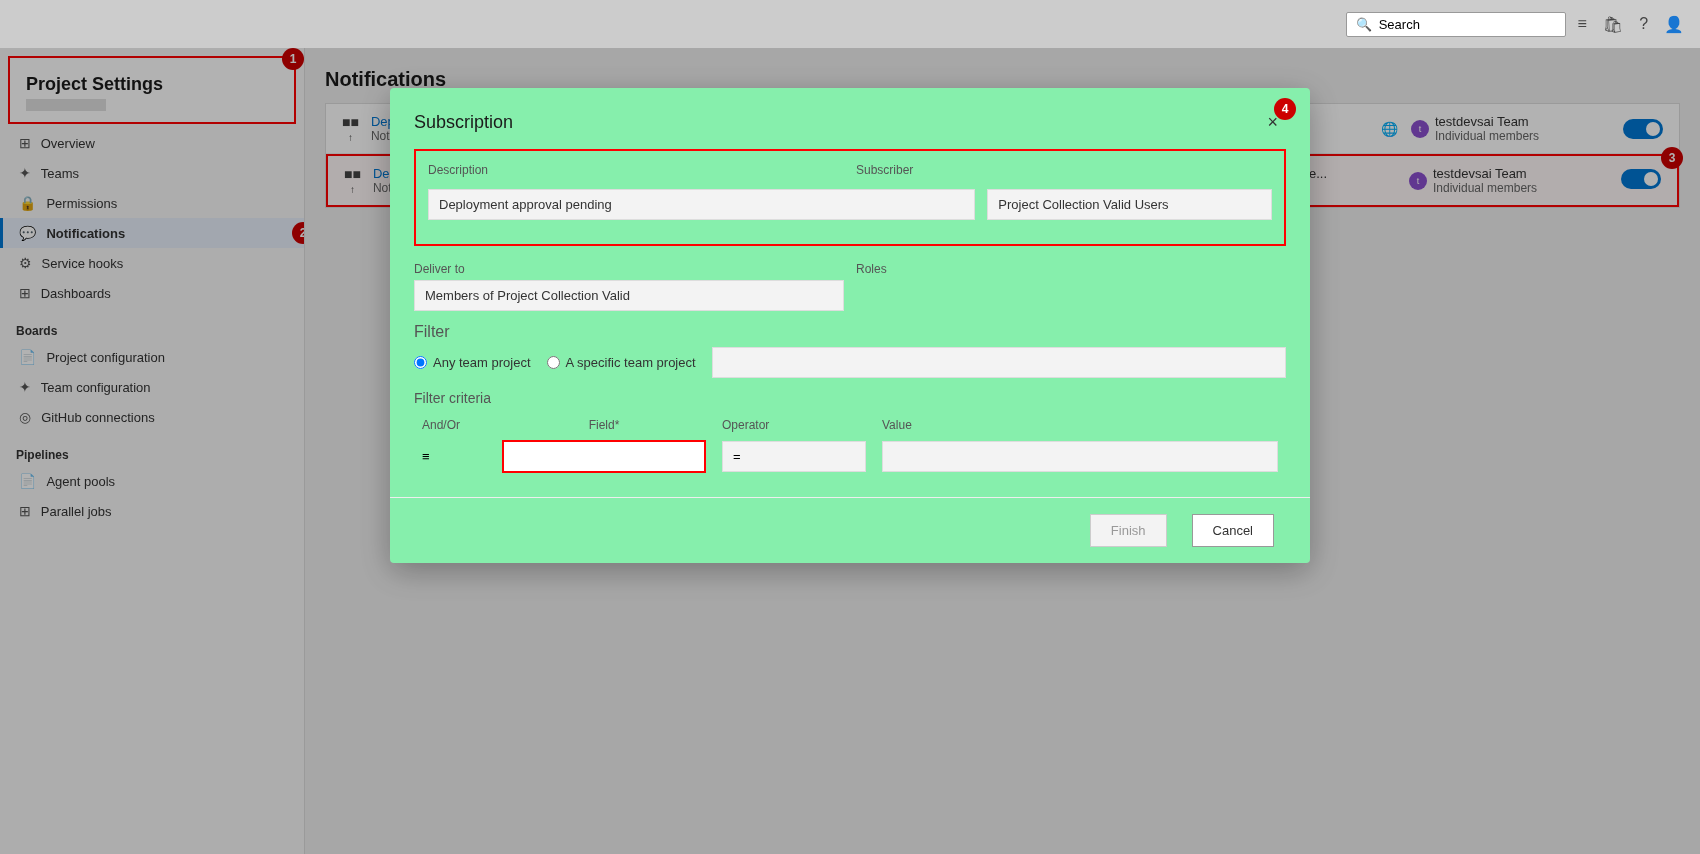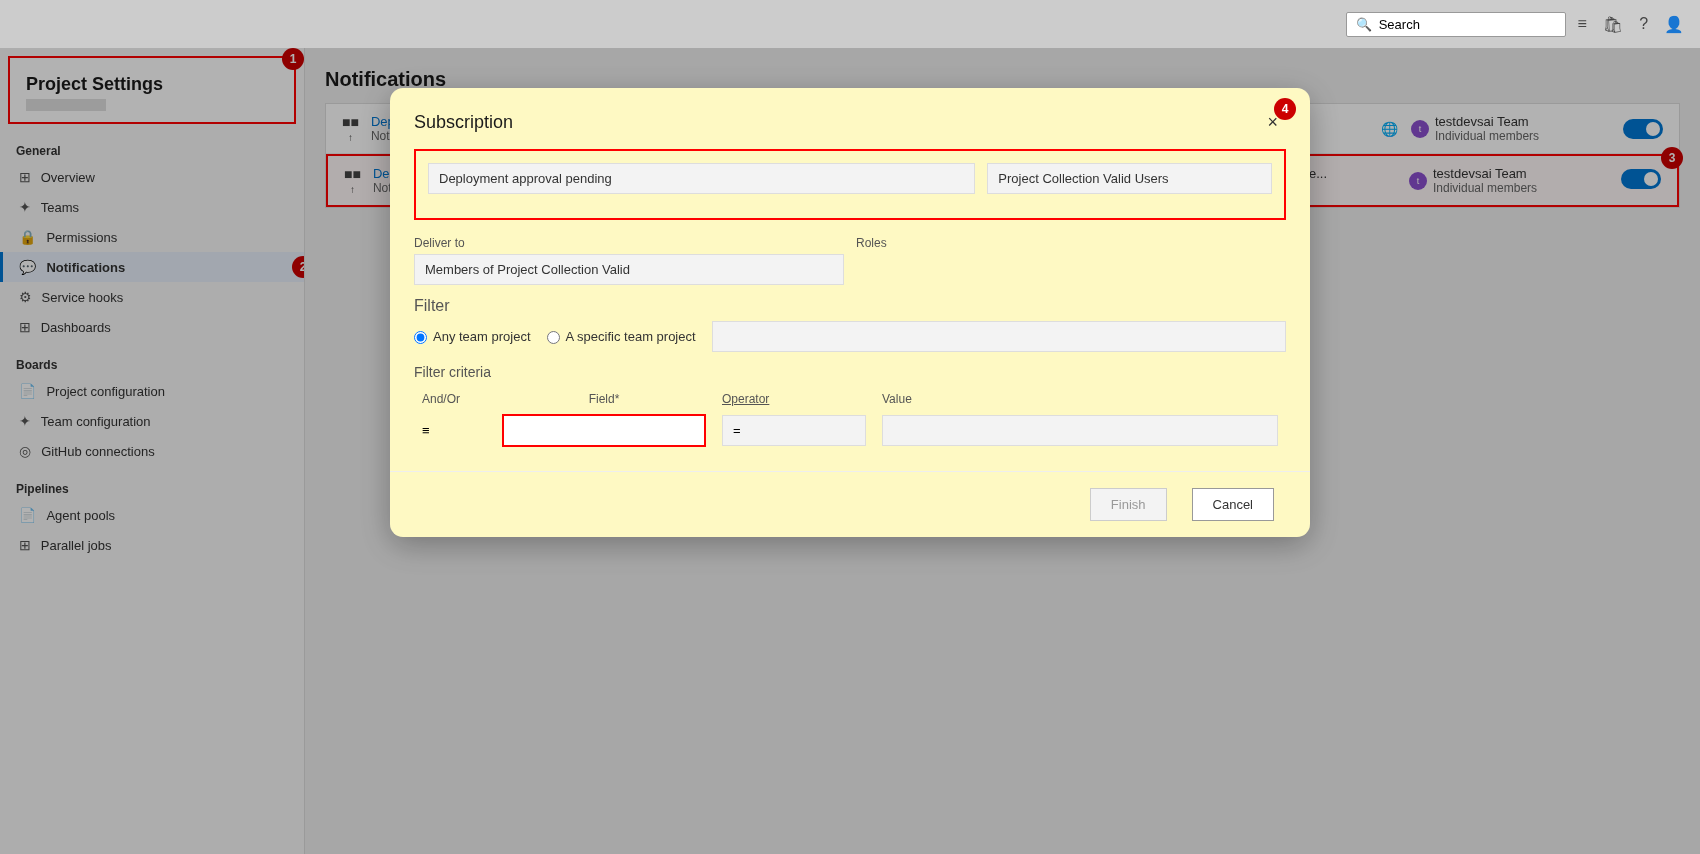--- a/index.html
+++ b/index.html
@@ -200,22 +200,22 @@
       right: 0;
       bottom: 0;
       background: rgba(0,0,0,0.3);
       z-index: 200;
       display: flex;
       justify-content: center;
       align-items: flex-start;
       padding-top: 40px;
     }
     .modal {
-      background: #fef9c3;
-      border-radius: 13px;
+      background: #86efac;
+      border-radius: 4px;
       box-shadow: 0 8px 32px rgba(0,0,0,0.3);
       width: 920px;
       max-width: 95vw;
       position: relative;
     }
     .modal-header {
       padding: 20px 24px 12px 24px;
       display: flex;
       justify-content: space-between;
       align-items: center;
@@ -287,21 +287,21 @@
       margin-bottom: 6px;
     }
     .filter-row {
       display: flex;
       gap: 16px;
       align-items: center;
       margin-bottom: 12px;
     }
     .radio-label {
       display: flex;
-      align-items: flex-end;
+      align-items: center;
       gap: 6px;
       font-size: 13px;
       color: #333;
     }
     .radio-input { cursor: pointer; }
     .filter-text-input {
       flex: 1;
       padding: 7px 10px;
       border: 1px solid #ddd;
       background: #f3f3f3;
@@ -405,21 +405,20 @@
 
 <div class="layout">
 
   <div class="sidebar">
     <div class="sidebar-header">
       <div class="sidebar-title">Project Settings</div>
       <div class="sidebar-subtitle"></div>
       <div class="badge-circle">1</div>
     </div>
 
-    <div class="sidebar-section-label">General</div>
     <div class="sidebar-item">
       <span class="icon">⊞</span>
       <span>Overview</span>
     </div>
     <div class="sidebar-item">
       <span class="icon">✦</span>
       <span>Teams</span>
     </div>
     <div class="sidebar-item">
       <span class="icon">🔒</span>
@@ -532,20 +531,28 @@
       <span class="modal-title">Subscription</span>
       <button class="modal-close" style="position:relative;">
         <span>×</span>
         <div class="modal-close-badge">4</div>
       </button>
     </div>
 
     <div class="modal-body">
 
       <div class="red-outlined-section">
+        <div class="form-row">
+          <div class="form-group grow">
+            <span class="form-label">Description</span>
+          </div>
+          <div class="form-group grow">
+            <span class="form-label">Subscriber</span>
+          </div>
+        </div>
         <div class="form-row">
           <input class="form-input grow" style="flex: 2 1 0%;" readonly="" value="Deployment approval pending">
           <input class="form-input grow" style="flex: 1 1 0%;" readonly="" value="Project Collection Valid Users">
         </div>
       </div>
 
       <div class="form-row">
         <div class="form-group grow">
           <span class="form-label">Deliver to</span>
           <input class="form-input" readonly="" value="Members of Project Collection Valid" style="">
@@ -570,21 +577,21 @@
         </div>
       </div>
 
       <div>
         <div class="filter-criteria-label">Filter criteria</div>
         <table class="criteria-table">
           <thead>
             <tr>
               <th style="width:80px;">And/Or</th>
               <th style="width:220px;text-align:center;">Field*</th>
-              <th style="width:160px;text-decoration:underline;">Operator</th>
+              <th style="width:160px;">Operator</th>
               <th>Value</th>
             </tr>
           </thead>
           <tbody>
             <tr>
               <td>
                 <span>≡</span>
               </td>
               <td>
                 <input class="criteria-input" value="" style="">

